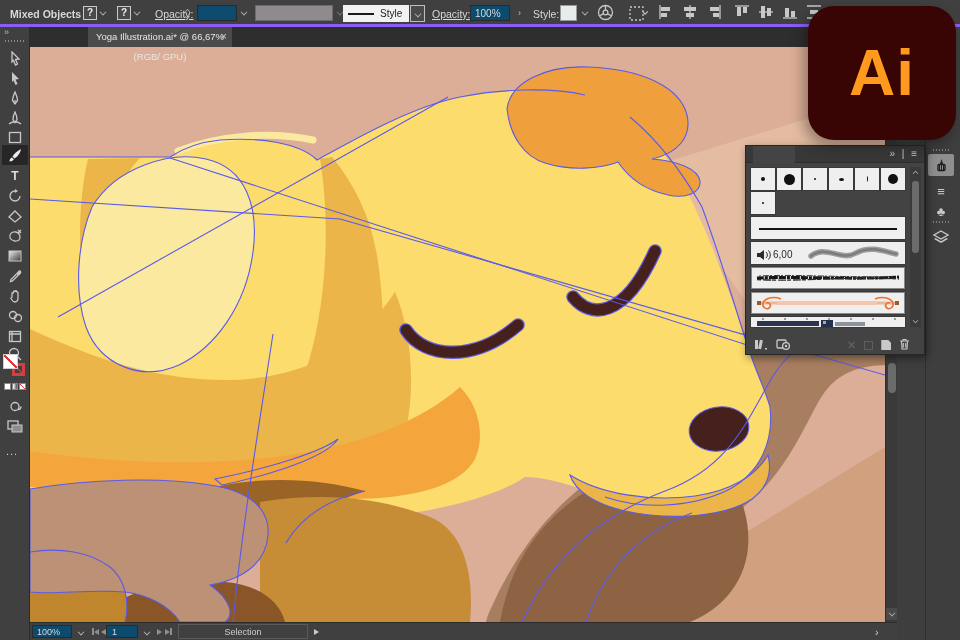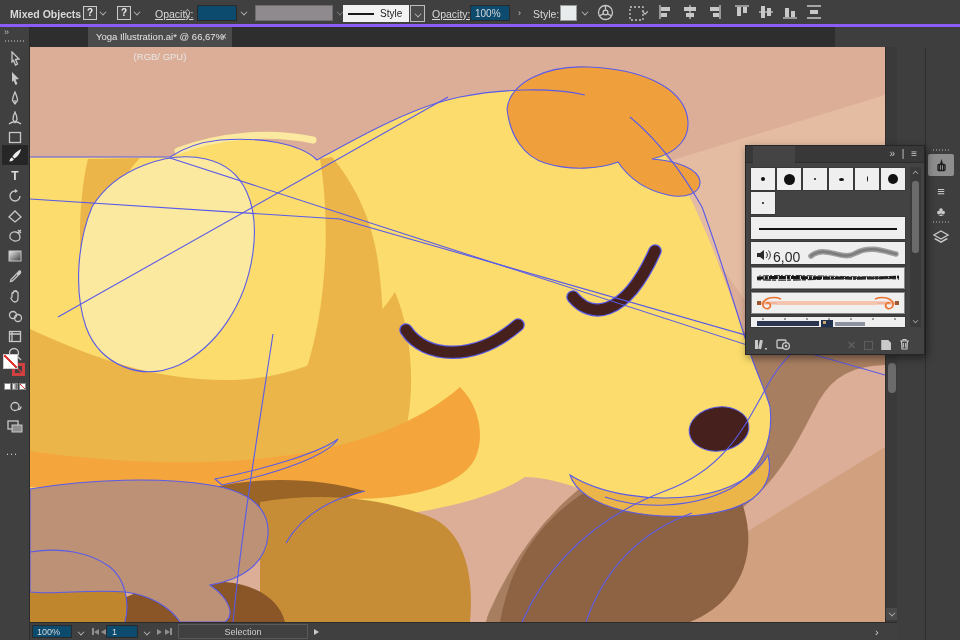--- a/index.html
+++ b/index.html
@@ -101,21 +101,21 @@
     letter-spacing:2px; }
   #bp-body { position:absolute; left:4px; top:21px; width:156px; height:160px; }
   #calligraphic-grid { display:flex; flex-wrap:wrap; width:156px; }
   .bcell { width:26px; height:24px; background:#F0EFEF; border:1px solid #3A3A3A;
     display:flex; align-items:center; justify-content:center; }
   .bdot { background:#111; border-radius:50%; }
   .brow { position:relative; width:156px; height:24px; background:#F0EFEF;
     border:1px solid #3A3A3A; margin-top:1px; overflow:hidden; }
   .brow.insetb { box-shadow:inset 0 0 0 1px #8A8A8A; }
   #row-line .ln { position:absolute; left:8px; top:11px; width:138px; height:2px; background:#111; }
-  #row-wave .size { position:absolute; left:22px; top:7px; font-size:14px; color:#2B2B2B; }
+  #row-wave .size { position:absolute; left:22px; top:7px; font-size:10px; color:#2B2B2B; }
   #row-pattern { height:12px; }
   #bp-scroll { position:absolute; right:3px; top:21px; width:11px; height:160px; background:#3A3A3A; }
   #bp-thumb { position:absolute; left:2px; top:14px; width:7px; height:72px; background:#6B6B6B;
     border-radius:3px; }
   .bp-chev { position:absolute; left:3px; width:5px; height:5px;
     border-right:1.5px solid #ADADAD; border-bottom:1.5px solid #ADADAD; }
   #bp-chev-up { top:4px; transform:rotate(-135deg) scale(.8); }
   #bp-chev-dn { bottom:4px; transform:rotate(45deg) scale(.8); }
   #bp-footer { position:absolute; left:0; bottom:0; width:100%; height:18px; display:flex;
     align-items:center; }
@@ -584,20 +584,23 @@
       <span class="fi sqicon"></span>
       <span class="fi newicon"></span>
       <span class="fi">
         <svg width="11" height="12" viewBox="0 0 11 12">
             <path d="M1 3 h9 M4 3 V1.5 h3 V3 M2.5 3 l.5 8 h5 l.5 -8 M4.3 5 v4.5 M6.7 5 v4.5" stroke="#C9C9C9" stroke-width="1.1" fill="none"></path>
           </svg>
       </span>
     </div>
   </div>
 
+  <div id="ai-badge" class="abs">
+    <span>Ai</span>
+  </div>
 
   <div id="status-bar" class="abs">
     <span id="zoom-field" class="inset abs">
       <span>100%</span>
     </span>
     <span class="chev" style="left:48px;top:6px"></span>
     <span class="nav-bar" style="left:62px"></span>
     <span class="nav-tri l" style="left:64px"></span>
     <span class="nav-tri l" style="left:71px"></span>
     <span id="ab-field" class="inset abs">

